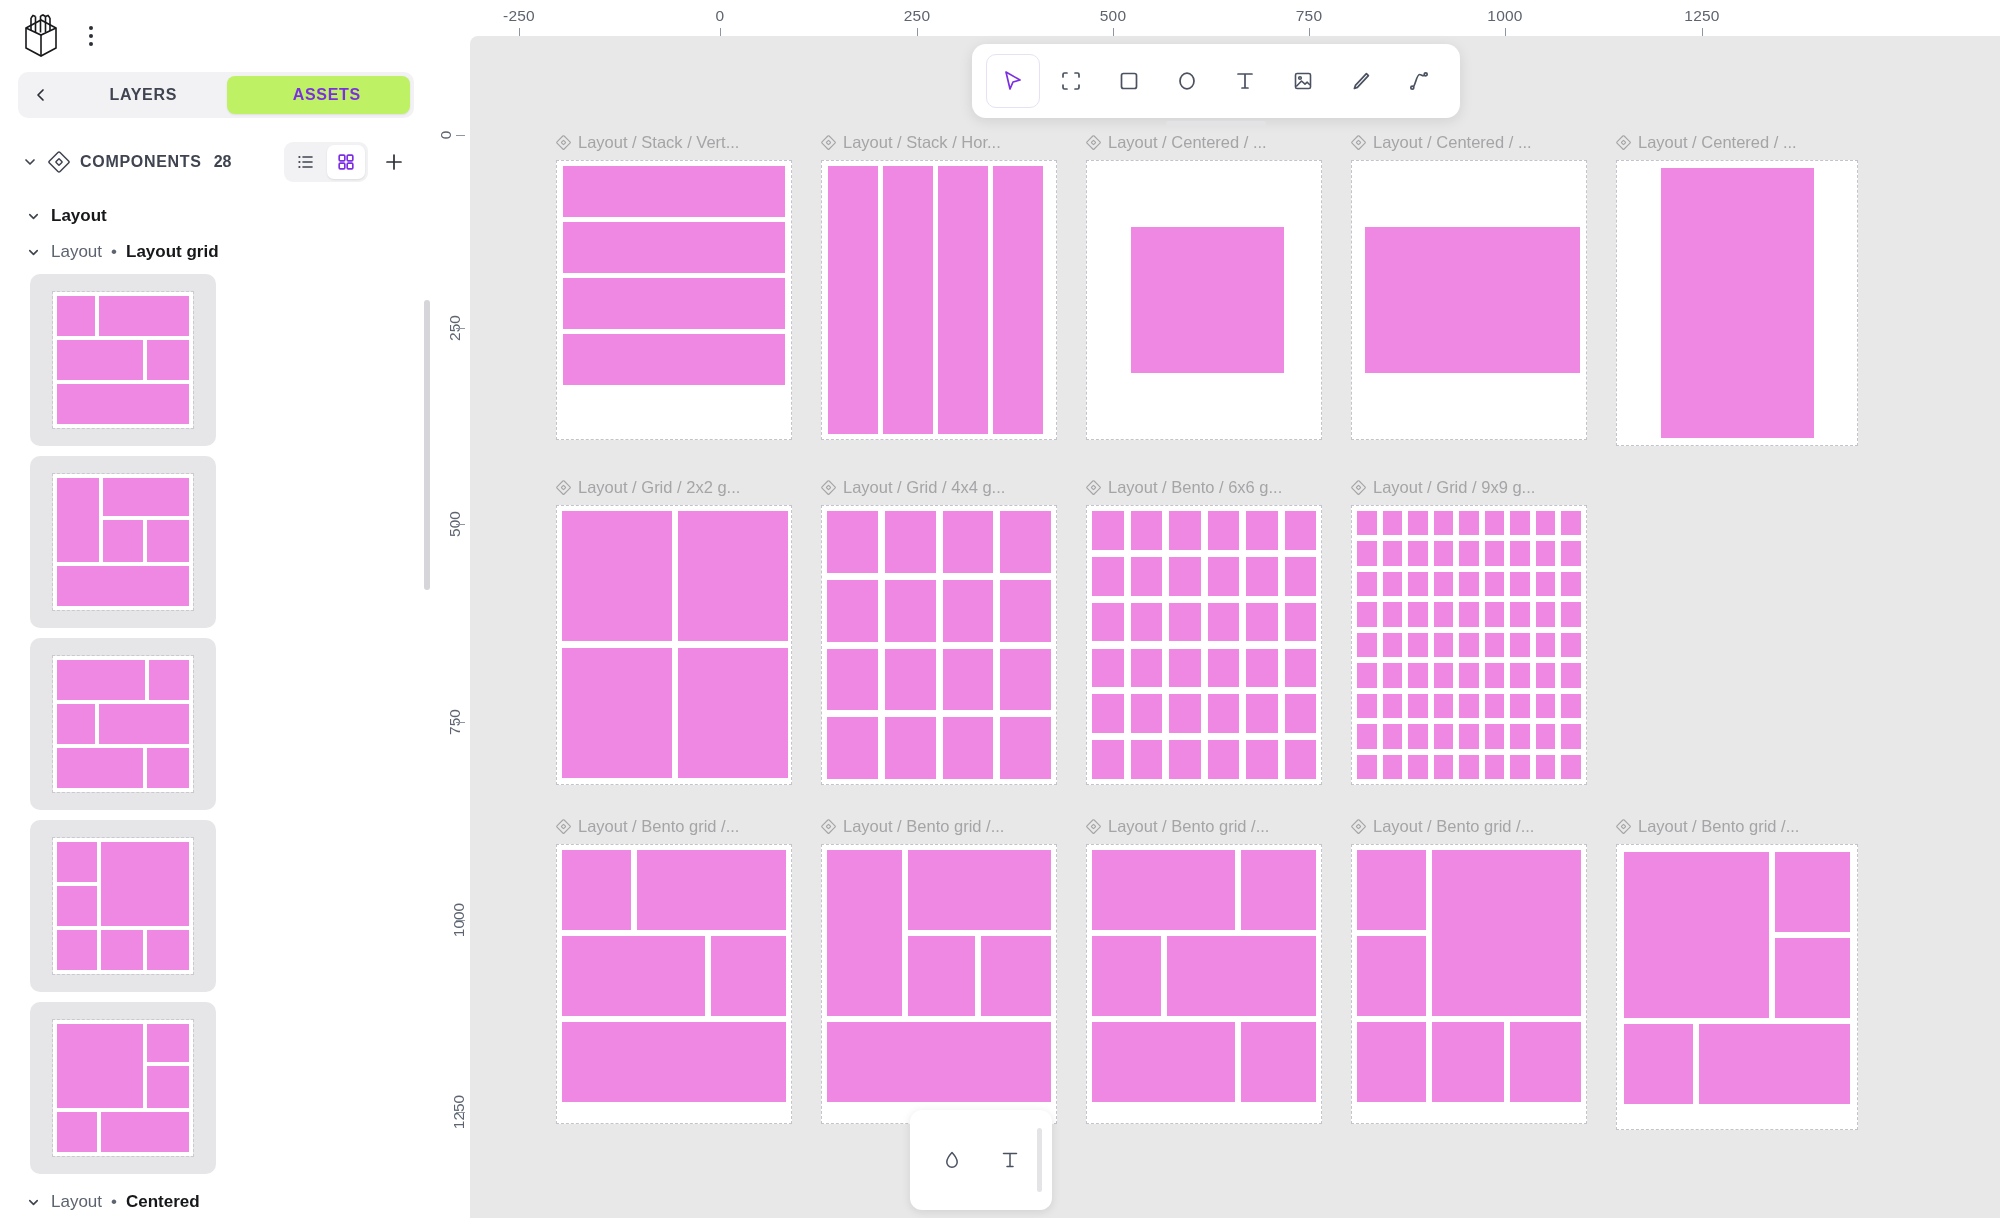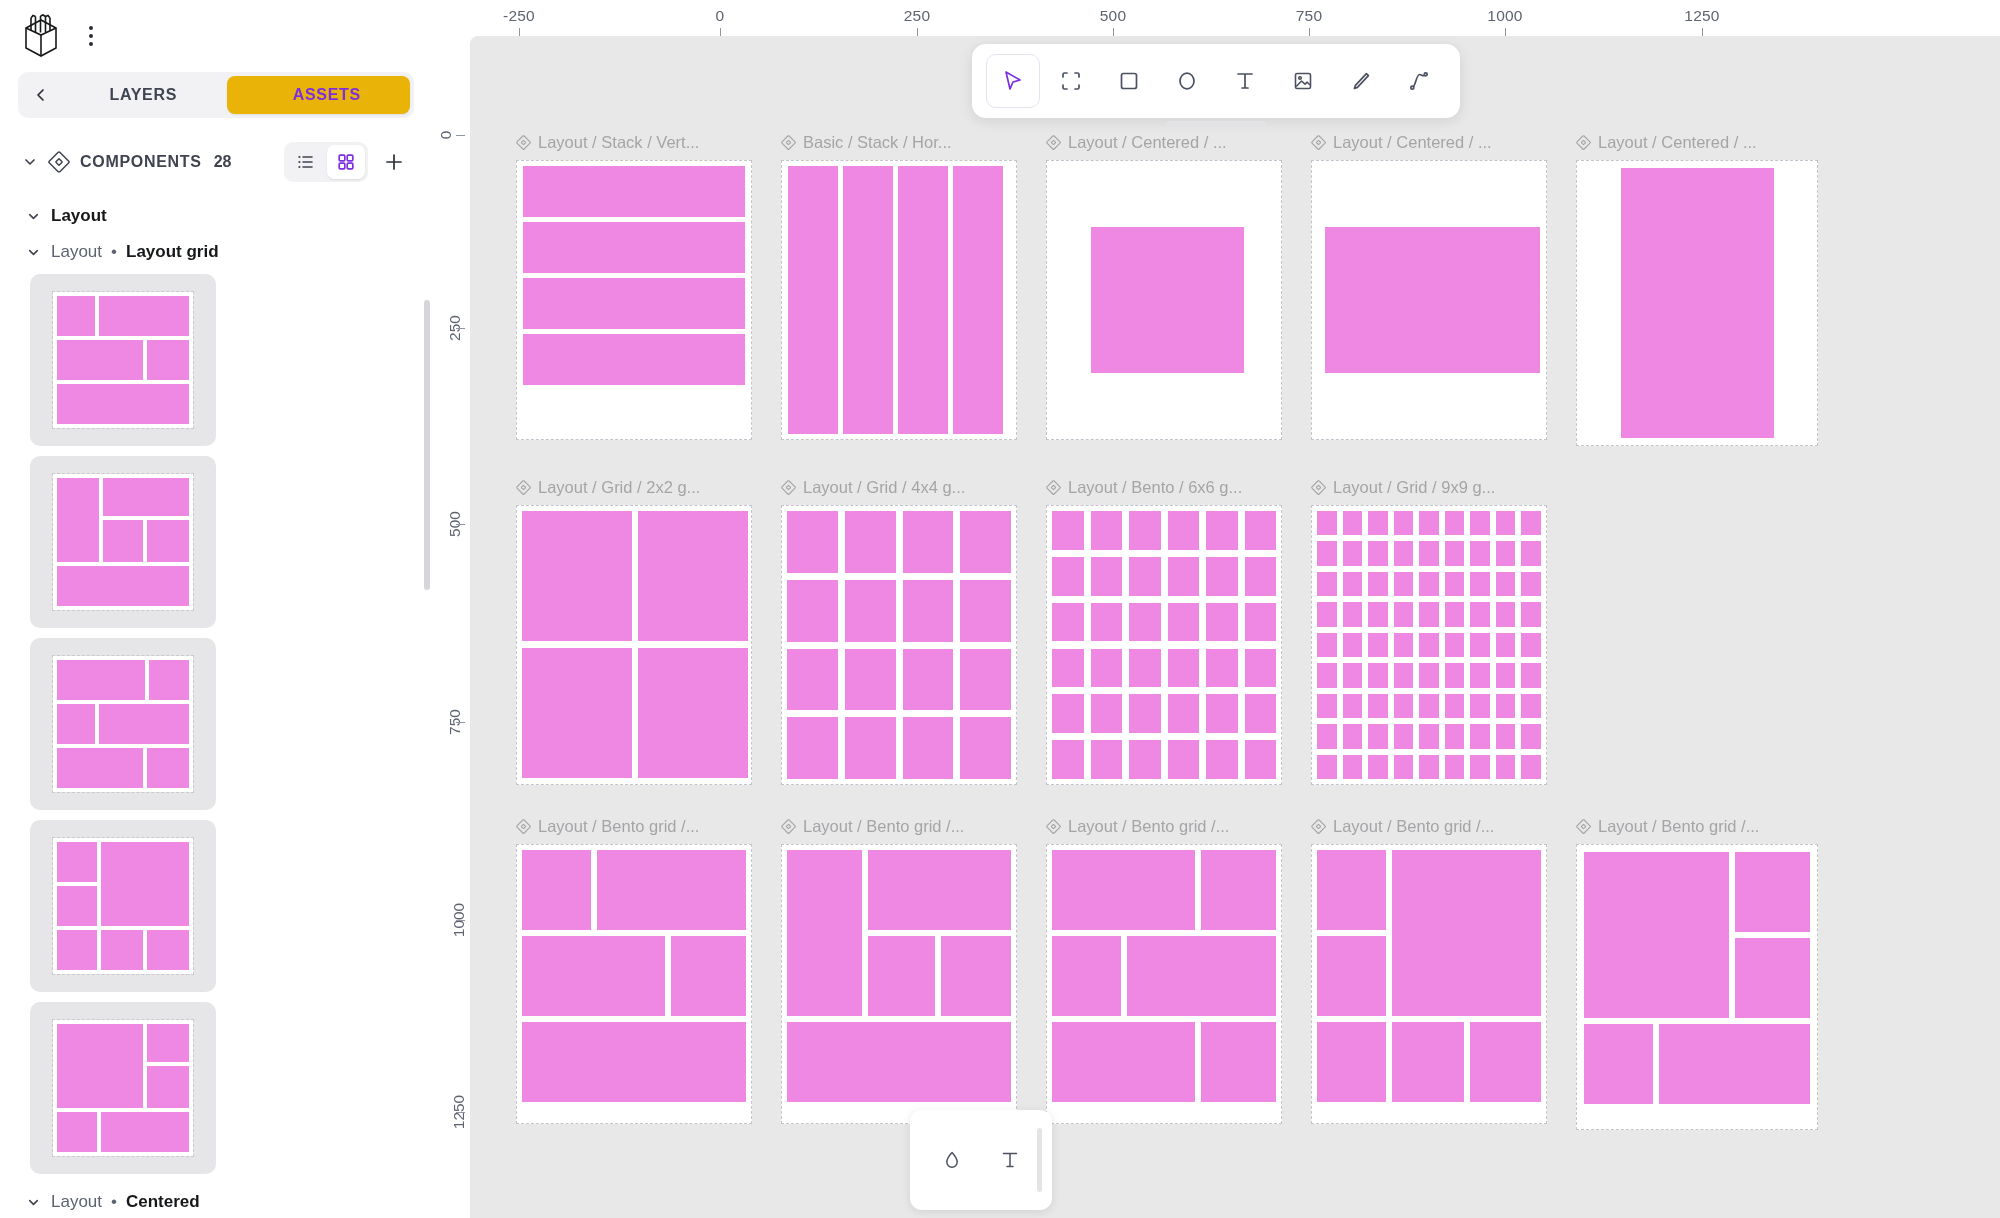--- a/index.html
+++ b/index.html
@@ -46,21 +46,21 @@
   }
   .tab-back {
     width: 38px; height: 38px; display:flex; align-items:center; justify-content:center;
     cursor: pointer; color:#2b2f36;
   }
   .tab {
     flex: 1; height: 38px; display: flex; align-items: center; justify-content: center;
     font-size: 16px; font-weight: 700; letter-spacing: .7px; color: #3f4450;
     border-radius: 8px; cursor: pointer;
   }
-  .tab.active { background: #eab308; color: #7c2fe0; box-shadow: 0 1px 2px rgba(0,0,0,.08); padding-left: 17px; }
+  .tab.active { background: #bef264; color: #7c2fe0; box-shadow: 0 1px 2px rgba(0,0,0,.08); padding-left: 17px; }
 
   .comp-bar {
     display: flex; align-items: center; gap: 10px;
     padding: 24px 18px 16px 22px;
   }
   .chev { width: 16px; flex: 0 0 16px; color:#3f4450; display:flex; align-items:center; }
   .comp-diamond { width: 22px; height: 22px; flex: 0 0 22px; }
   .comp-label {
     font-size: 16px; font-weight: 700; letter-spacing: .7px; color: #3f4450;
   }
@@ -141,21 +141,21 @@
     position: absolute; left: 38px; top: 36px; right: 0; bottom: 0;
     background: #e8e8e8;
     border-radius: 8px 0 0 0;
     overflow: hidden;
   }
 
   .board-grid {
     position: absolute; left: 0; top: 0; right: 0; bottom: 0;
     padding: 92px 0 0 46px;
   }
-  .brow { display: flex; gap: 29px; margin-bottom: 27px; }
+  .brow { display: flex; gap: 29px; margin-bottom: 27px; margin-left: 40px; }
   .bcell { width: 236px; }
   .blabel {
     display: flex; align-items: center; gap: 7px;
     height: 28px; margin-bottom: 4px;
     font-size: 16.5px; color: #a5a5a8; white-space: nowrap; overflow: hidden;
     cursor: pointer;
   }
   .blabel .dia { flex: 0 0 15px; width: 15px; height: 15px; }
   .board {
     background: #ffffff; position: relative;
@@ -417,21 +417,21 @@
             </div>
           </div>
           <div class="bcell">
             <div class="blabel">
               <span class="dia">
                 <svg width="15" height="15" viewBox="0 0 16 16" fill="none" stroke="#a5a5a8" stroke-width="1.2">
                     <rect x="2.6" y="2.6" width="10.8" height="10.8" transform="rotate(45 8 8)" rx="1"></rect>
                     <rect x="6.3" y="6.3" width="3.4" height="3.4" transform="rotate(45 8 8)" rx=".5"></rect>
                   </svg>
               </span>
-              <span>Basic / Stack / Hor...</span>
+              <span>Layout / Stack / Hor...</span>
             </div>
             <div class="board" style="width:236px;height:280px;">
               <div class="cell" style="left:7px;top:6px;width:50px;height:268px;"></div>
               <div class="cell" style="left:62px;top:6px;width:50px;height:268px;"></div>
               <div class="cell" style="left:117px;top:6px;width:50px;height:268px;"></div>
               <div class="cell" style="left:172px;top:6px;width:50px;height:268px;"></div>
             </div>
           </div>
           <div class="bcell">
             <div class="blabel">

